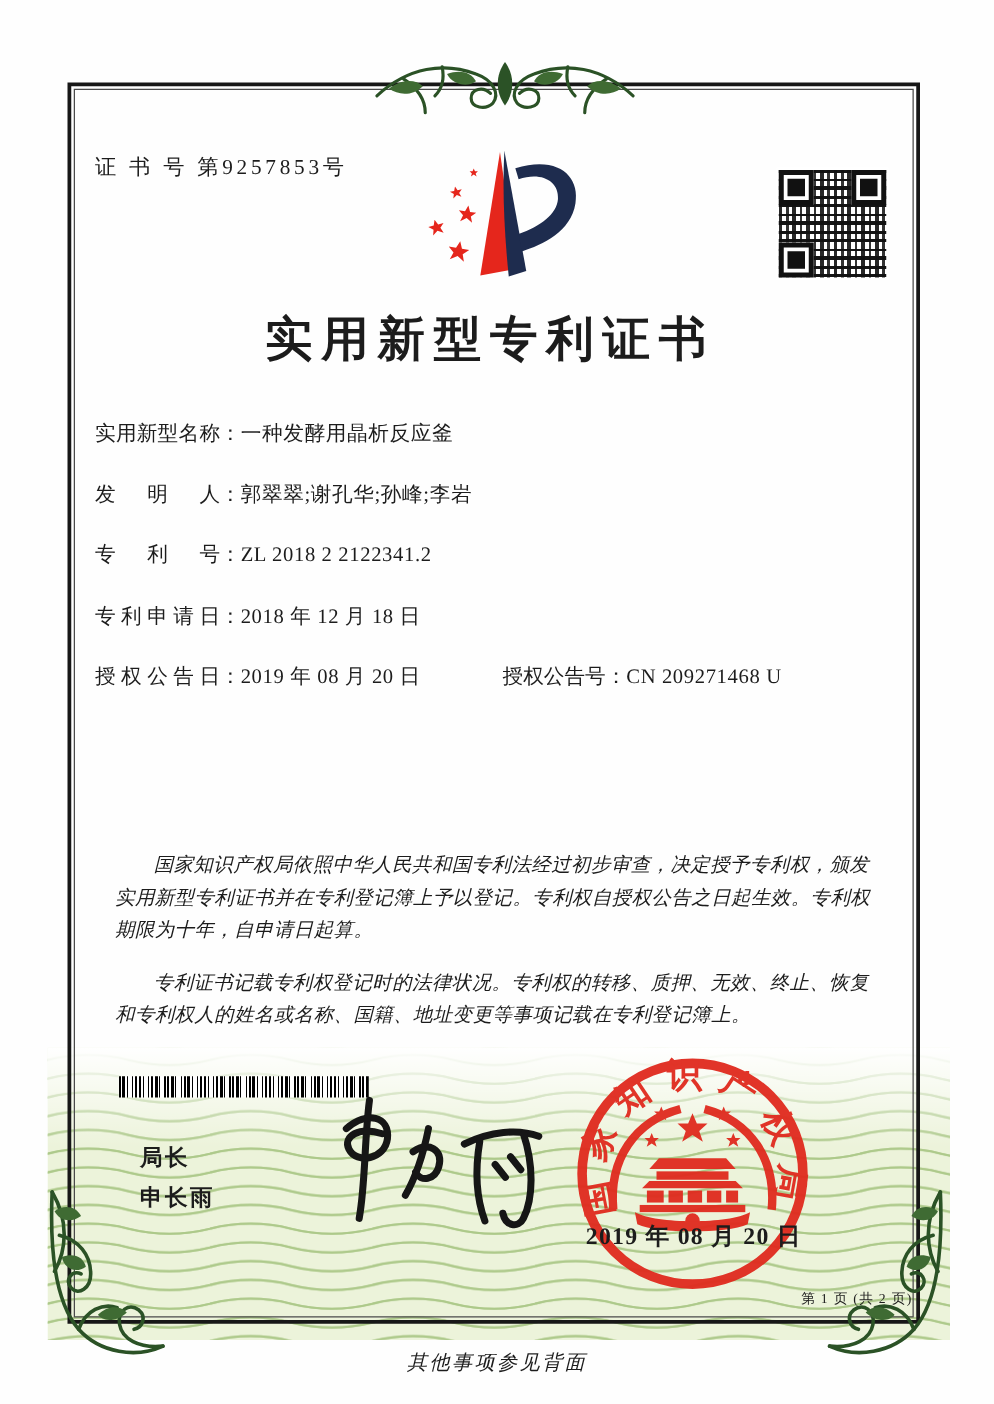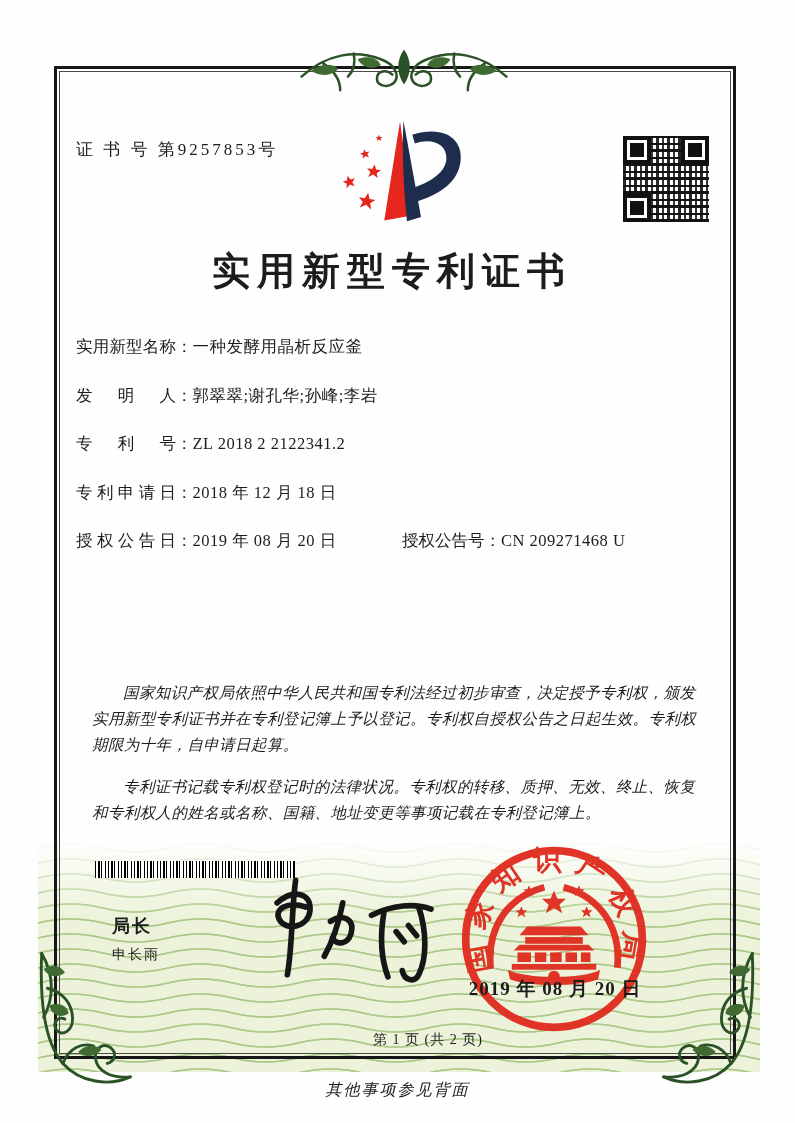--- a/index.html
+++ b/index.html
@@ -9,21 +9,21 @@
   }
   .abs{position:absolute;}
   
   .frame{left:54px;top:66px;width:676px;height:987px;border:3px solid #171717;z-index:2;}
   .frame-inner{position:absolute;inset:2px;border:1px solid #4a4a4a;}
   
   .waveband{left:38px;top:838px;width:722px;height:234px;z-index:1;}
   .wavefade{left:38px;top:838px;width:722px;height:80px;z-index:1;
     background:linear-gradient(#ffffff,rgba(255,255,255,0));}
   
-  .certno{left:76px;top:138px;font-size:17px;letter-spacing:3px;z-index:4;}
+  .certno{left:76px;top:122px;font-size:17px;letter-spacing:3px;z-index:4;}
   .logo{left:330px;top:110px;width:140px;height:128px;z-index:4;}
   .qr{left:621px;top:134px;width:90px;height:90px;background:#fff;z-index:4;}
   .qr-noise{position:absolute;inset:2px;
     background:
       repeating-linear-gradient(90deg,rgba(17,17,17,.9) 0 3px,transparent 3px 6px,rgba(17,17,17,.85) 6px 8px,transparent 8px 11px),
       repeating-linear-gradient(0deg,#151515 0 3px,#ffffff 3px 7px,#151515 7px 9px,#ffffff 9px 14px);}
   .finder{position:absolute;width:20px;height:20px;border:4px solid #111;background:#fff;}
   .finder::after{content:"";position:absolute;inset:3px;background:#111;}
   .f-tl{left:2px;top:2px;} .f-tr{right:2px;top:2px;} .f-bl{left:2px;bottom:2px;}
   .title{left:54px;top:246px;width:676px;text-align:center;font-size:38px;font-weight:bold;
@@ -36,27 +36,27 @@
   .grant-pair{position:absolute;left:326px;top:0;}
   
   .bodytext{left:76px;top:664px;width:648px;font-size:15.5px;line-height:26px;
     font-style:italic;z-index:4;}
   .bodytext p{margin:16px;text-indent:2em;letter-spacing:.4px;}
   
   .barcode{left:95px;top:861px;width:200px;height:17px;z-index:4;
     background:repeating-linear-gradient(90deg,#000 0 1.5px,#fff 1.5px 3px,#000 3px 5.2px,#fff 5.2px 6.4px,#000 6.4px 7.2px,#fff 7.2px 10.5px,#000 10.5px 11.5px,#fff 11.5px 13px);}
   .director-title{left:112px;top:914px;font-size:18px;font-weight:bold;z-index:4;
     font-family:"Liberation Sans","DejaVu Sans",sans-serif;letter-spacing:2px;}
-  .director-name{left:112px;top:946px;font-size:14px;font-weight:normal;z-index:4;
+  .director-name{left:112px;top:946px;font-size:18px;font-weight:bold;z-index:4;
     font-family:"Liberation Sans","DejaVu Sans",sans-serif;letter-spacing:2px;}
   .signature{left:262px;top:868px;width:180px;height:118px;z-index:5;}
   .seal{left:458px;top:843px;width:192px;height:192px;z-index:5;opacity:.95;}
   .sealdate{left:462px;top:976px;width:186px;text-align:center;font-size:19px;font-weight:bold;
     letter-spacing:1px;z-index:6;}
-  .pageinfo{left:54px;top:1031px;width:676px;text-align:center;font-size:14px;z-index:4;letter-spacing:1px;margin-left:36px;}
+  .pageinfo{left:54px;top:1031px;width:676px;text-align:right;font-size:11px;z-index:4;letter-spacing:1px;}
   .backnote{left:0;top:1080px;width:795px;text-align:center;font-size:16px;font-style:italic;
     letter-spacing:2px;z-index:4;}
   
   .fl-bl{left:34px;top:948px;width:106px;height:148px;z-index:3;}
   .fl-br{left:654px;top:948px;width:106px;height:148px;z-index:3;transform:scaleX(-1);}
   .fl-top{left:296px;top:38px;width:216px;height:58px;z-index:3;}
   .defs{position:absolute;width:0;height:0;overflow:hidden;}
 </style>
 </head>
 <body>

